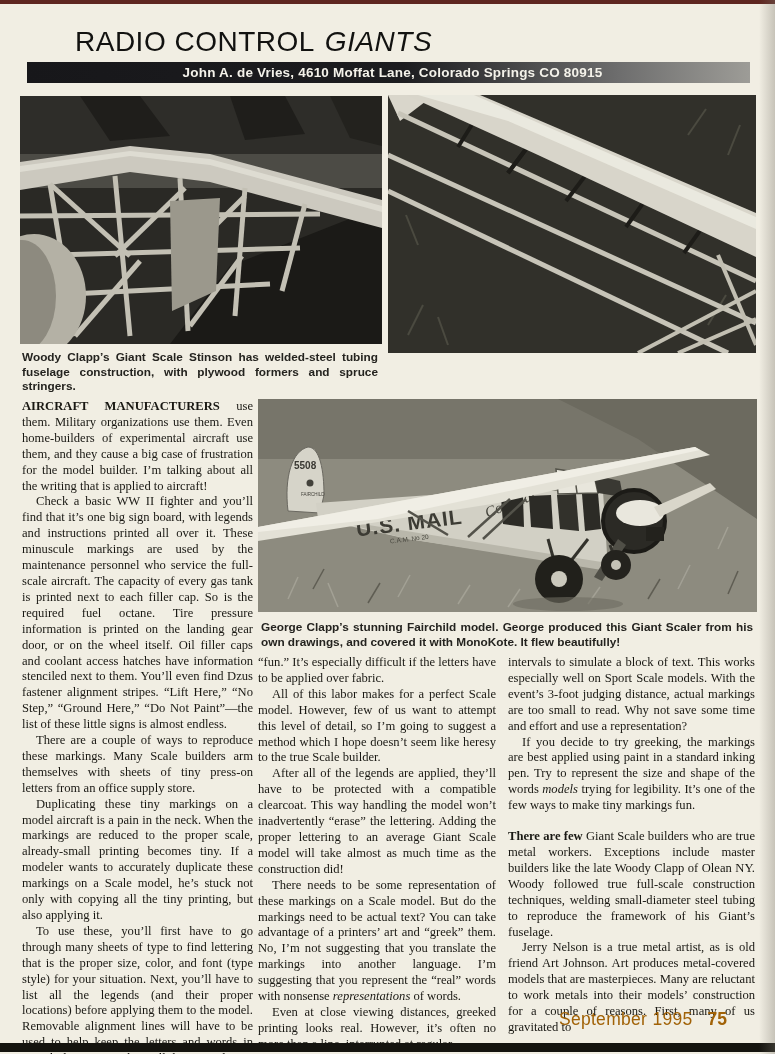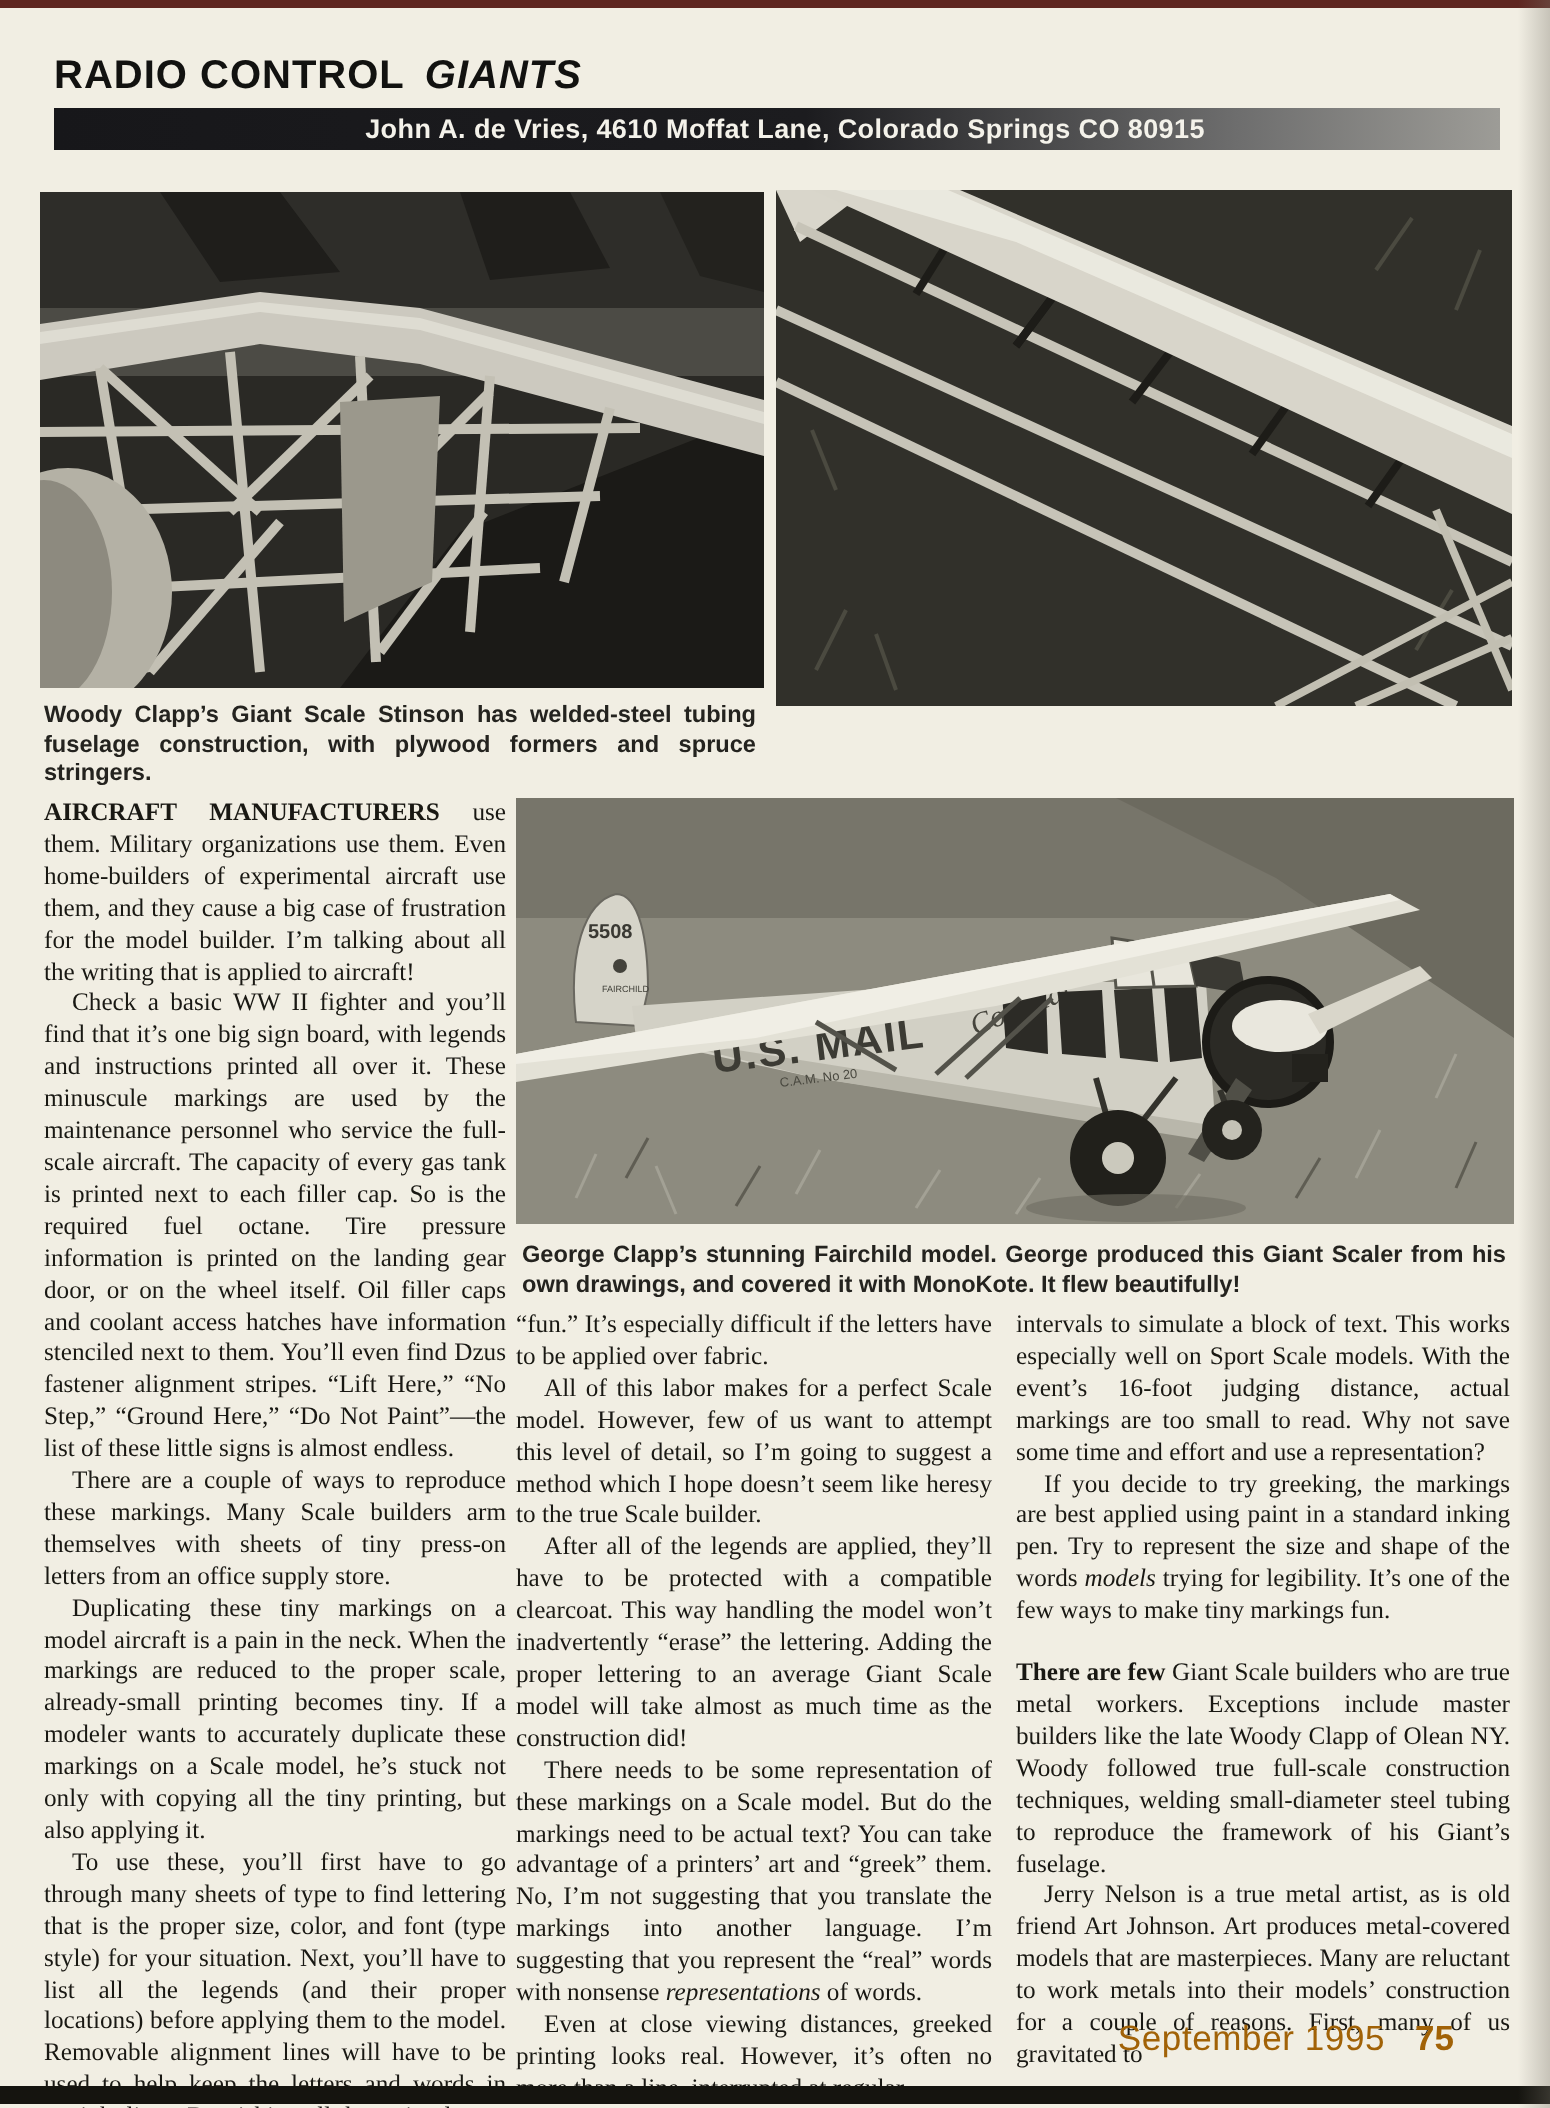--- a/index.html
+++ b/index.html
@@ -10,22 +10,22 @@
     font-family:"Liberation Serif", serif; color:#1c1b18;
   }
   .scan-top-edge { position:absolute; top:0; left:0; width:775px; height:4px; background:#5e2620; }
   .scan-bottom-edge { position:absolute; top:1043px; left:0; width:775px; height:9px; background:#15140f; }
   .scan-right-shade { position:absolute; top:0; right:0; width:16px; height:1054px;
     background:linear-gradient(to right, rgba(120,115,105,0), rgba(120,115,105,0.35)); }
 
   
   .masthead { position:absolute; left:27px; top:28px; width:725px; }
   .masthead h1 {
-    font-family:"Liberation Sans", sans-serif; font-weight:bold; font-size:20px;
-    letter-spacing:0.5px; color:#121210; line-height:1;
+    font-family:"Liberation Sans", sans-serif; font-weight:normal; font-size:28px;
+    letter-spacing:0.5px; color:#121210; line-height:1;margin-left:48px;
   }
   .masthead h1 .title-italic { font-style:italic; margin-left:10px; }
   .byline-bar {
     margin-top:6px; width:723px; height:21px;
     background:linear-gradient(to right,#17171a 0%,#1c1c1f 52%,#6e6e6e 82%,#9d9c97 100%);
     display:flex; align-items:center; padding-left:8px;justify-content:center;
   }
   .byline-bar span {
     font-family:"Liberation Sans", sans-serif; font-weight:bold; font-size:13.5px; color:#f4f2ea;
     letter-spacing:0.2px; white-space:nowrap;
@@ -247,21 +247,21 @@
   <figcaption class="caption caption-3">George Clapp’s stunning Fairchild model. George produced this Giant Scaler from his own drawings, and covered it with MonoKote. It flew beautifully!</figcaption>
 
   <div class="col col-2">
       <p><span>“fun.” It’s especially difficult if the letters have to be applied over fabric.</span></p>
       <p class="indent"><span>All of this labor makes for a perfect Scale model. However, few of us want to attempt this level of detail, so I’m going to suggest a method which I hope doesn’t seem like heresy to the true Scale builder.</span></p>
       <p class="indent"><span>After all of the legends are applied, they’ll have to be protected with a compatible clearcoat. This way handling the model won’t inadvertently “erase” the lettering. Adding the proper lettering to an average Giant Scale model will take almost as much time as the construction did!</span></p>
       <p class="indent"><span>There needs to be some representation of these markings on a Scale model. But do the markings need to be actual text? You can take advantage of a printers’ art and “greek” them. No, I’m not suggesting that you translate the markings into another language. I’m suggesting that you represent the “real” words with nonsense </span><span class="i">representations</span><span> of words.</span></p>
       <p class="indent"><span>Even at close viewing distances, greeked printing looks real. However, it’s often no more than a line, interrupted at regular</span></p>
     </div>
   <div class="col col-3">
-      <p><span>intervals to simulate a block of text. This works especially well on Sport Scale models. With the event’s 16-foot judging distance, actual markings are too small to read. Why not save some time and effort and use a representation?</span></p>
+      <p><span>intervals to simulate a block of text. This works especially well on Sport Scale models. With the event’s 3-foot judging distance, actual markings are too small to read. Why not save some time and effort and use a representation?</span></p>
       <p class="indent"><span>If you decide to try greeking, the markings are best applied using paint in a standard inking pen. Try to represent the size and shape of the words </span><span class="i">models</span><span> trying for legibility. It’s one of the few ways to make tiny markings fun.</span></p>
       <p class="space-before"><span class="b">There are few</span><span> Giant Scale builders who are true metal workers. Exceptions include master builders like the late Woody Clapp of Olean NY. Woody followed true full-scale construction techniques, welding small-diameter steel tubing to reproduce the framework of his Giant’s fuselage.</span></p>
       <p class="indent"><span>Jerry Nelson is a true metal artist, as is old friend Art Johnson. Art produces metal-covered models that are masterpieces. Many are reluctant to work metals into their models’ construction for a couple of reasons. First, many of us gravitated to</span></p>
     </div>
 
   <div class="folio">
     <span class="issue">September 1995</span><span class="pagenum">75</span>
   </div>
 
   <div class="scan-bottom-edge"></div>

